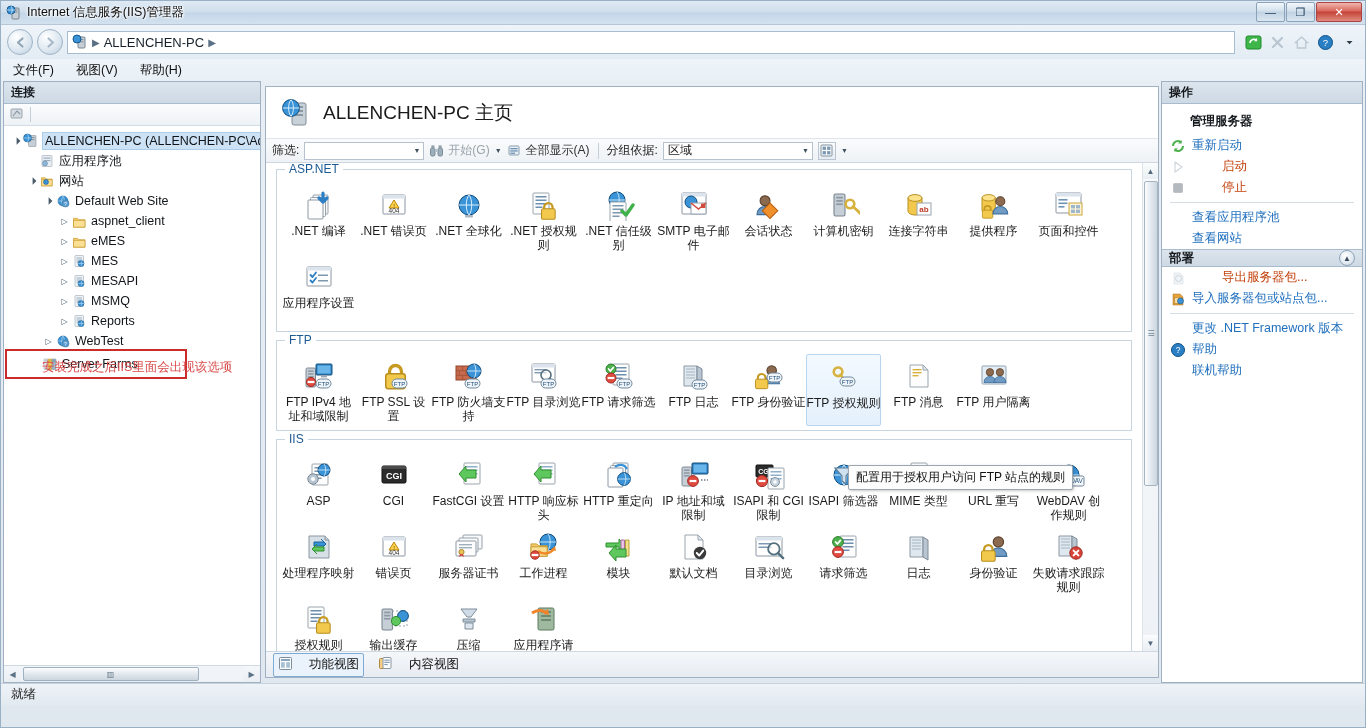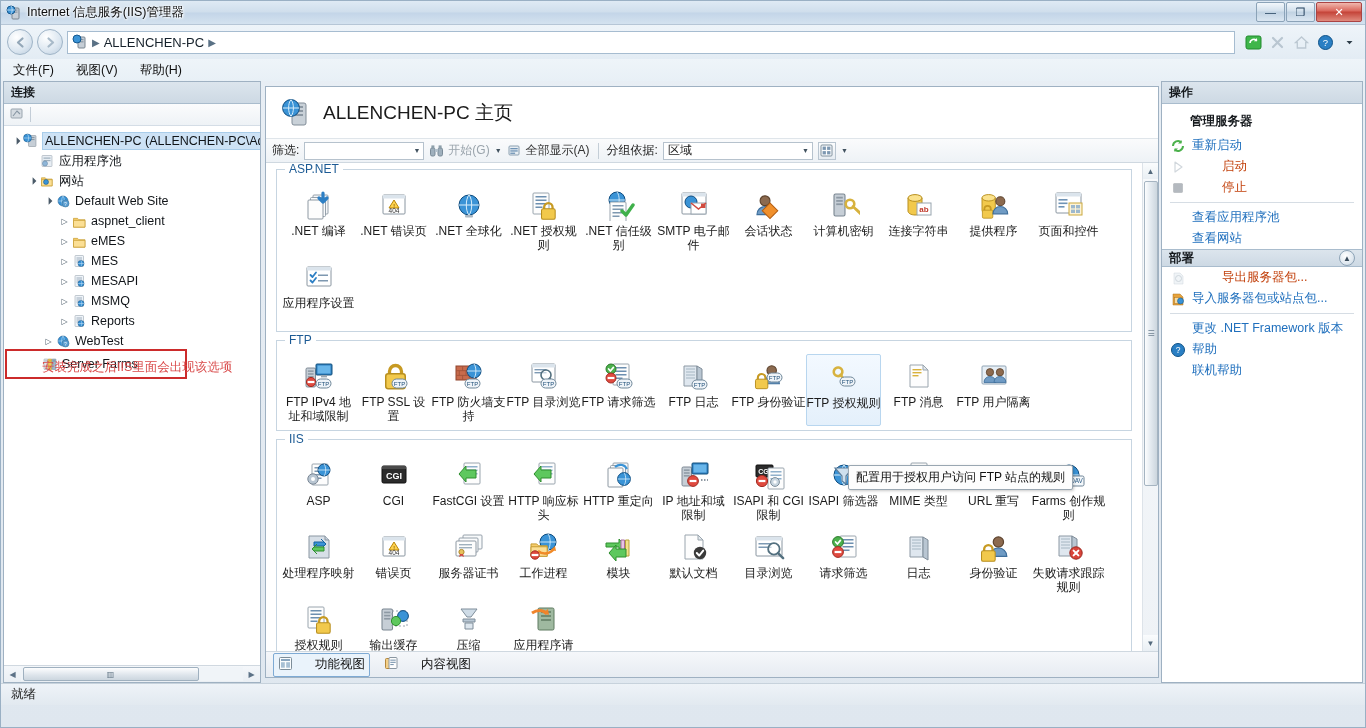--- a/index.html
+++ b/index.html
@@ -300,21 +300,21 @@
   .vs-spacer { flex: 1; }
 
   .viewtabs {
     height: 26px;
     background: linear-gradient(#f5f7fa,#e7ecf2);
     border-top: 1px solid #cfd8e0;
     display: flex; align-items: center;
     padding-left: 7px; gap: 10px;
     font-size: 12.5px;
   }
-  .vtab { display: flex; align-items: center; gap: 22px; padding: 2px 4px; color: #111; justify-content: center; }
+  .vtab { display: flex; align-items: center; gap: 16px; padding: 2px 4px; color: #111; justify-content: center; }
   .vtab.active { border: 1px solid #7eaad4; background: #eaf3fb; border-radius: 2px; }
 
   
   .pane-act {
     width: 202px;
     background: #fff;
     border: 1px solid #9fb1c2;
     margin: 0 2px 0 0;
     display: flex; flex-direction: column;
   }
@@ -1162,21 +1162,21 @@
                 </div>
                 <div class="cell">
                   <div class="glyph"><svg width="32" height="32" viewBox="0 0 32 32">
                       <circle cx="16" cy="16" r="10" fill="#3a93d6" stroke="#0d4c80"></circle>
                       <path d="M6 16h20M16 6c3.6 4 3.6 16 0 20M16 6c-3.6 4-3.6 16 0 20" stroke="#d8eefb" fill="none" stroke-width="1"></path>
                       <g transform="translate(16,17)">
                         <rect x="0" y="0" width="15" height="10" rx="1.6" fill="#f4f8fb" stroke="#6e8496"></rect>
                         <text x="7.5" y="7.4" font-size="6.4" fill="#2b5a83" text-anchor="middle" font-family="Liberation Sans">DAV</text>
                       </g>
                     </svg></div>
-                  <div class="cap">Farms 创作规则</div>
+                  <div class="cap">WebDAV 创作规则</div>
                 </div>
                 <div class="cell">
                   <div class="glyph"><svg width="32" height="32" viewBox="0 0 32 32">
                       <path d="M6 5h16l4 4v18H6z" fill="#d7dfe7" stroke="#8b97a2"></path>
                       <path d="M22 5v4h4" fill="#c3ceda" stroke="#8b97a2"></path>
                       <path d="M11 11h10l-3-3 5 5-5 5 3-3H11z" fill="#3a93d6" stroke="#15639f"></path>
                       <path d="M21 20H11l3 3-5-5 5-5-3 3h10z" fill="#5ec85e" stroke="#2f8f2f"></path>
                     </svg></div>
                   <div class="cap">处理程序映射</div>
                 </div>

